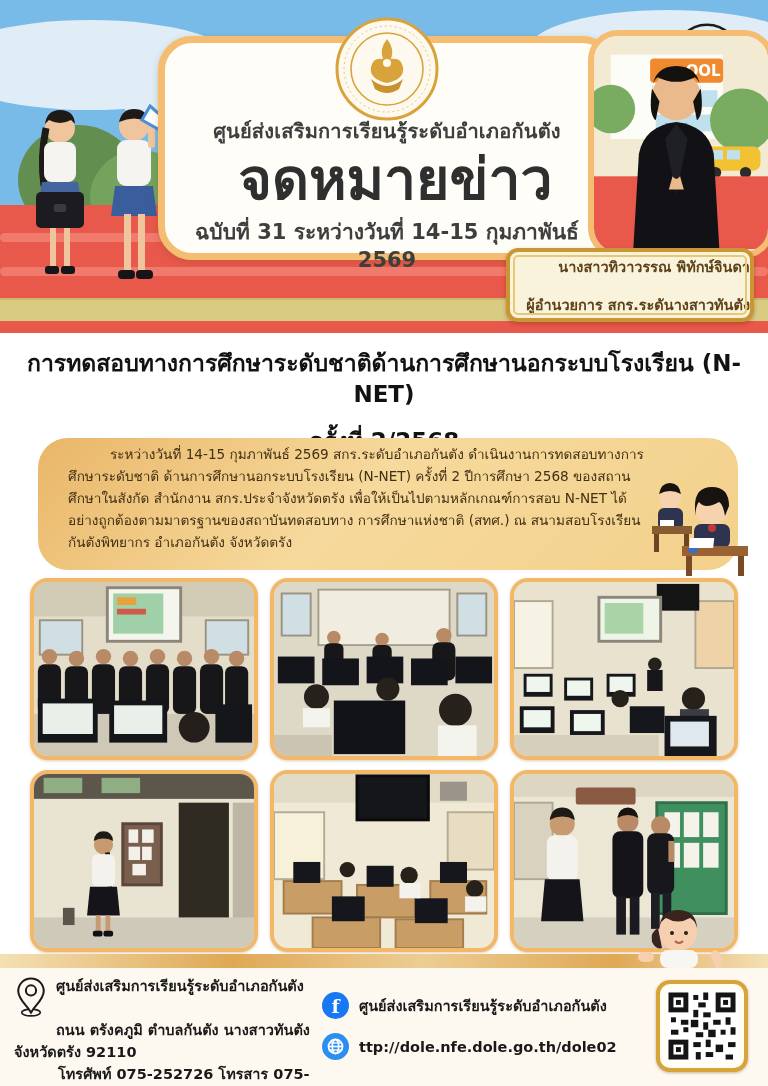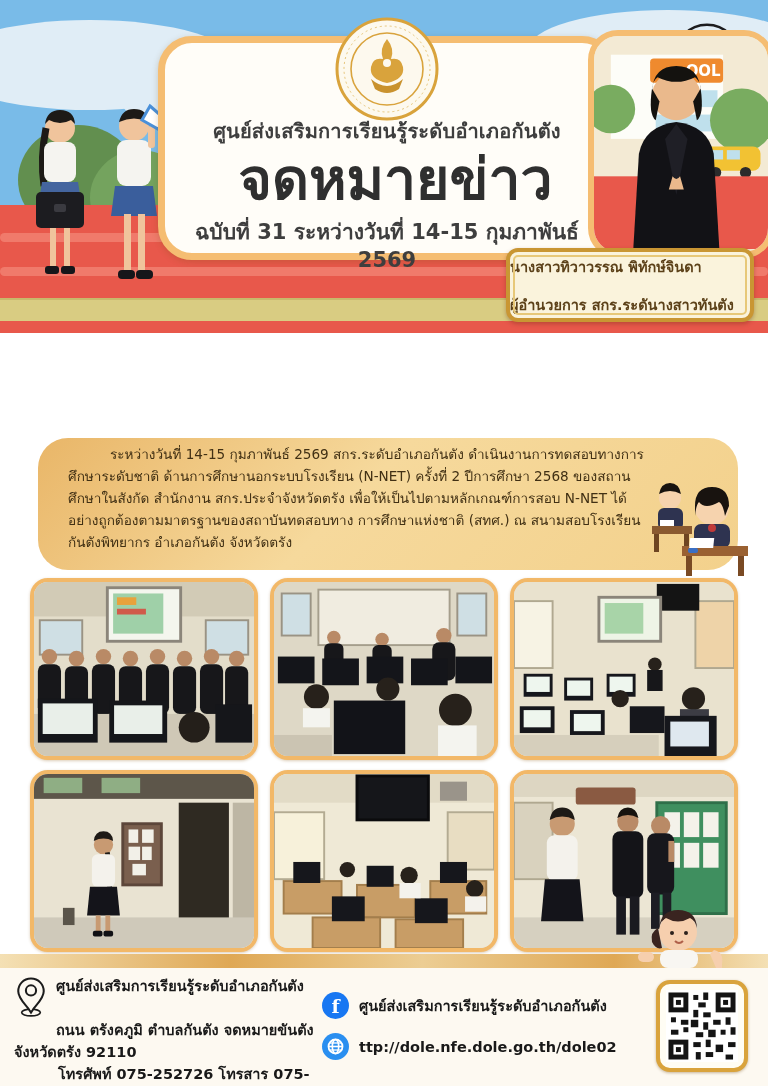--- a/index.html
+++ b/index.html
@@ -43,21 +43,21 @@
 
   
   .director-photo {
     position:absolute; right:-6px; top:30px; width:186px; height:228px;
     border:6px solid #f5bd72; border-radius:30px; overflow:hidden; background:#f3ead4;
   }
   .name-badge {
     position:absolute; right:14px; top:248px; width:248px; height:74px;
     background:#faf3dc; border:4px solid #c99633; border-radius:12px;
     outline:2px solid #e7c878; outline-offset:-9px;
-    display:flex; flex-direction:column; justify-content:center; align-items:flex-start; gap:15px;
+    display:flex; flex-direction:column; justify-content:center; align-items:flex-end; gap:15px;
     box-shadow:0 2px 4px rgba(100,40,20,.35);
   }
   .badge-name { font-size:14.5px; font-weight:bold; color:#5c4119; }
   .badge-title { font-size:14.5px; font-weight:bold; color:#5c4119; }
 
   .students-illu { position:absolute; left:12px; top:100px; width:185px; height:228px; }
 
   
   .headline { position:absolute; top:345px; left:0; width:768px; text-align:center; }
   .headline-l1 { font-size:23px; font-weight:bold; color:#121212; }
@@ -206,20 +206,24 @@
         <path d="M84 150 q4 6 8 0 l4 14 h-16 z" fill="#eab98c"></path>
       </svg>
     </div>
 
     <div class="name-badge">
       <div class="badge-name">นางสาวทิวาวรรณ  พิทักษ์จินดา</div>
       <div class="badge-title">ผู้อำนวยการ สกร.ระดันางสาวทันตัง</div>
     </div>
   </div>
 
+  <div class="headline">
+    <div class="headline-l1">การทดสอบทางการศึกษาระดับชาติด้านการศึกษานอกระบบโรงเรียน (N-NET)</div>
+    <div class="headline-l2">ครั้งที่ 2/2568</div>
+  </div>
 
   <div class="summary-box">
     <div class="summary-text">ระหว่างวันที่ 14-15 กุมภาพันธ์ 2569 สกร.ระดับอำเภอกันตัง ดำเนินงานการทดสอบทางการศึกษาระดับชาติ ด้านการศึกษานอกระบบโรงเรียน (N-NET) ครั้งที่ 2 ปีการศึกษา 2568 ของสถานศึกษาในสังกัด สำนักงาน สกร.ประจำจังหวัดตรัง เพื่อให้เป็นไปตามหลักเกณฑ์การสอบ N-NET ได้อย่างถูกต้องตามมาตรฐานของสถาบันทดสอบทาง การศึกษาแห่งชาติ (สทศ.) ณ สนามสอบโรงเรียนกันตังพิทยากร  อำเภอกันตัง จังหวัดตรัง</div>
     <div class="summary-cartoon">
       <svg viewBox="0 0 112 112">
 
         <circle cx="30" cy="34" r="11" fill="#f6d3ae"></circle>
         <path d="M19 30 q2 -11 11 -11 q9 0 11 11 q-11 -6 -22 0 z" fill="#18130f"></path>
         <rect x="18" y="44" width="25" height="22" rx="6" fill="#2e3350"></rect>
         <rect x="12" y="62" width="40" height="8" fill="#8a5a30"></rect>
@@ -466,21 +470,21 @@
       <div class="footer-row1">
         <div class="pin-icon">
           <svg viewBox="0 0 40 48">
             <ellipse cx="20" cy="43" rx="11" ry="4" fill="none" stroke="#1c1c1c" stroke-width="2"></ellipse>
             <path d="M20 3 C11 3 5 10 5 18 c0 9 10 17 13 22 l2 3 2 -3 c3 -5 13 -13 13 -22 0 -8 -6 -15 -15 -15 z" fill="#fdf9f1" stroke="#1c1c1c" stroke-width="2.4"></path>
             <circle cx="20" cy="17" r="6" fill="none" stroke="#1c1c1c" stroke-width="2.4"></circle>
           </svg>
         </div>
         <div class="addr">ศูนย์ส่งเสริมการเรียนรู้ระดับอำเภอกันตัง</div>
       </div>
-      <div class="addr addr-indent">ถนน ตรังคภูมิ ตำบลกันตัง จดหมายขันตัง</div>
+      <div class="addr addr-indent">ถนน ตรังคภูมิ ตำบลกันตัง นางสาวทันตัง</div>
       <div class="addr" style="">จังหวัดตรัง 92110</div>
       <div class="addr" style="margin-left:44px;">โทรศัพท์ 075-252726  โทรสาร 075-252755</div>
     </div>
 
     <div class="footer-mid">
       <div class="mid-row">
         <div class="fb-icon">f</div>
         <div class="mid-label">ศูนย์ส่งเสริมการเรียนรู้ระดับอำเภอกันตัง</div>
       </div>
       <div class="mid-row">

